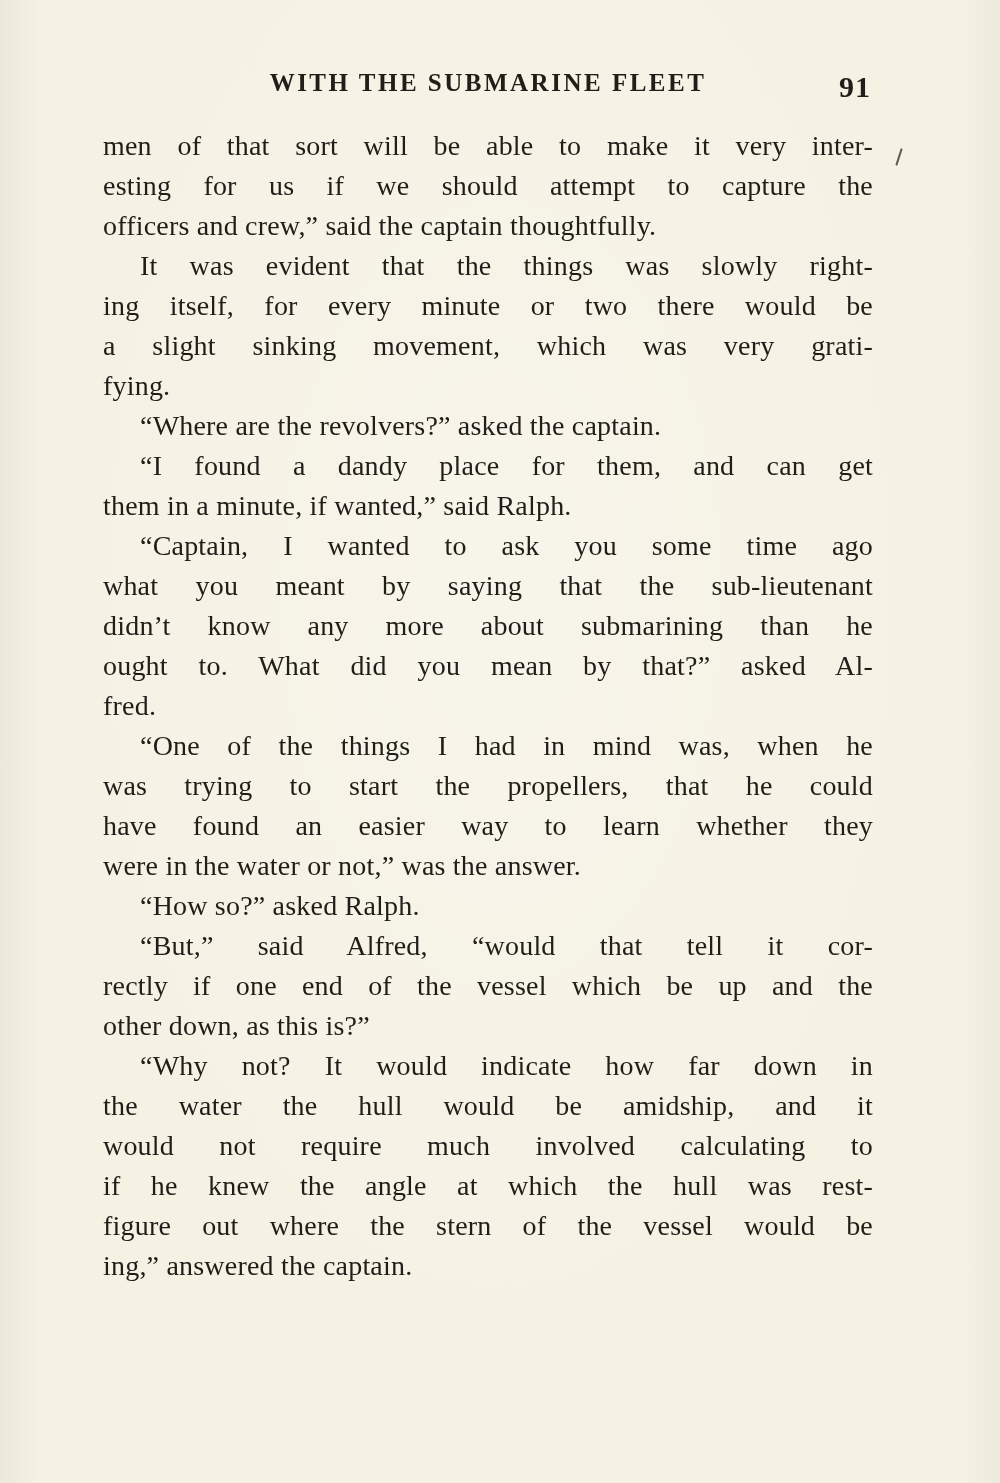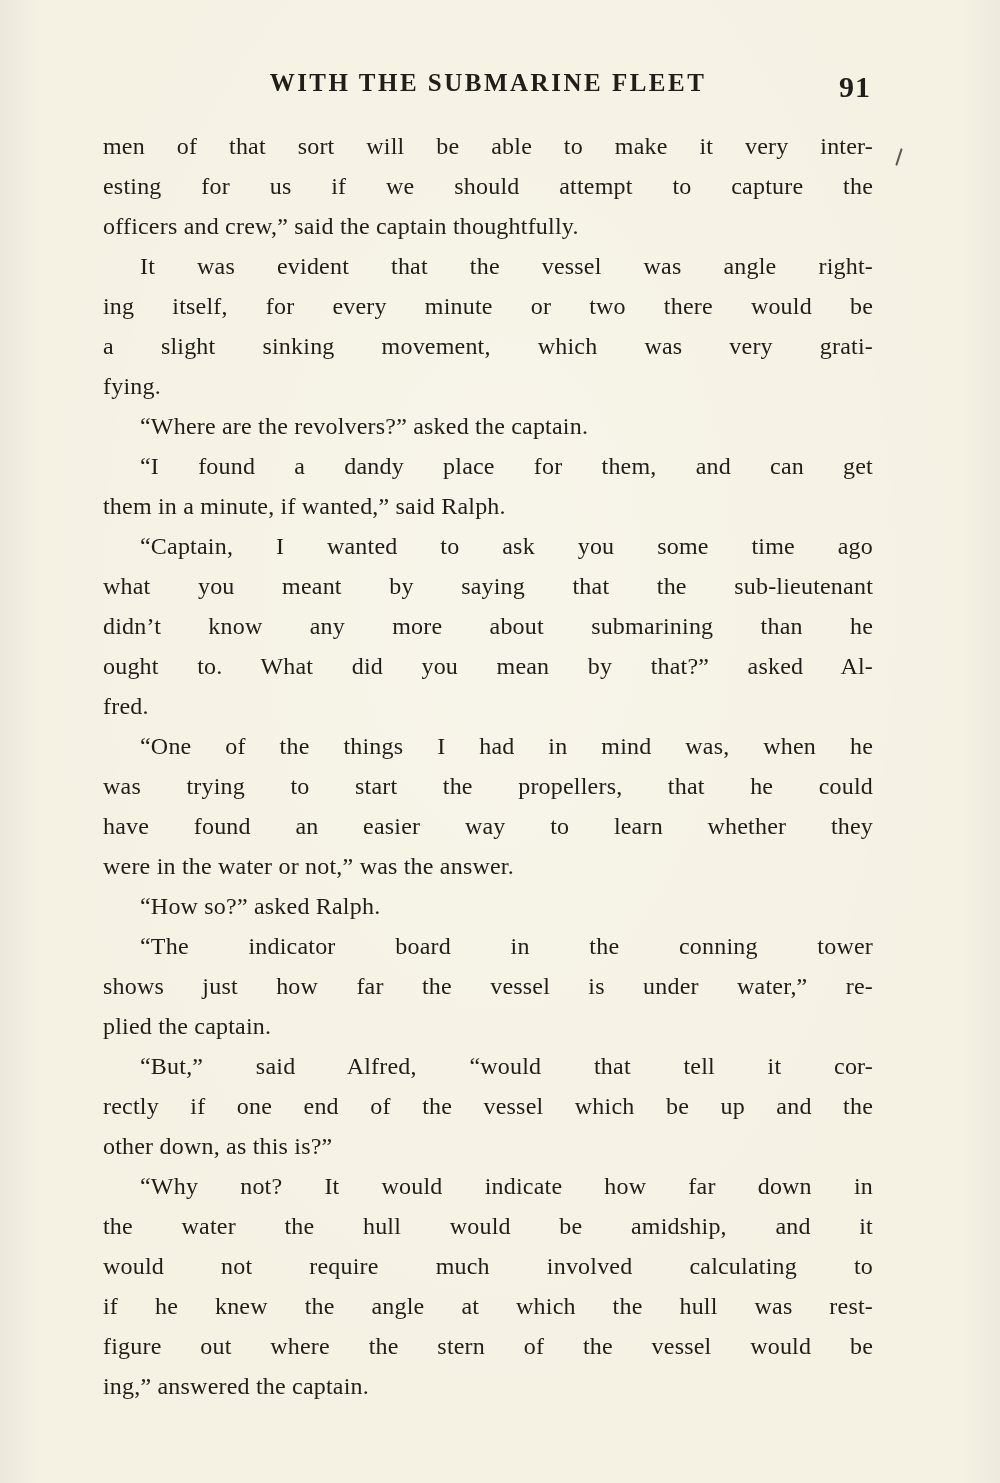--- a/index.html
+++ b/index.html
@@ -39,21 +39,21 @@
     position: absolute;
     right: 2px;
     top: 4px;
     font-size: 30px;
     font-weight: bold;
     line-height: 34px;
     letter-spacing: 1px;
     font-family: Liberation Serif, serif;
   }
   .body-text {
-    font-size: 24px;
+    font-size: 28px;
     line-height: 40px;
     letter-spacing: 0.2px;
   }
   .paragraph { margin: 0; }
   .line {
     text-align: justify;
     text-align-last: justify;
     white-space: nowrap;
     overflow: visible;
   }
@@ -84,21 +84,21 @@
     <span class="title">WITH THE SUBMARINE FLEET</span>
     <span class="pagenum">91</span>
   </div>
   <div class="body-text">
       <div class="paragraph">
         <div class="line">men of that sort will be able to make it very inter-</div>
         <div class="line">esting for us if we should attempt to capture the</div>
         <div class="line last">officers and crew,” said the captain thoughtfully.</div>
       </div>
       <div class="paragraph">
-        <div class="line indent">It was evident that the vessel was angle right-</div>
+        <div class="line indent">It was evident that the things was slowly right-</div>
         <div class="line">ing itself, for every minute or two there would be</div>
         <div class="line">a slight sinking movement, which was very grati-</div>
         <div class="line last">fying.</div>
       </div>
       <div class="paragraph">
         <div class="line last indent">“Where are the revolvers?” asked the captain.</div>
       </div>
       <div class="paragraph">
         <div class="line indent">“I found a dandy place for them, and can get</div>
         <div class="line last">them in a minute, if wanted,” said Ralph.</div>
@@ -113,25 +113,20 @@
       <div class="paragraph">
         <div class="line indent">“One of the things I had in mind was, when he</div>
         <div class="line">was trying to start the propellers, that he could</div>
         <div class="line">have found an easier way to learn whether they</div>
         <div class="line last">were in the water or not,” was the answer.</div>
       </div>
       <div class="paragraph">
         <div class="line last indent">“How so?” asked Ralph.</div>
       </div>
       <div class="paragraph">
-        <div class="line indent">“The indicator board in the conning tower</div>
-        <div class="line">shows just how far the vessel is under water,” re-</div>
-        <div class="line last">plied the captain.</div>
-      </div>
-      <div class="paragraph">
         <div class="line indent">“But,” said Alfred, “would that tell it cor-</div>
         <div class="line">rectly if one end of the vessel which be up and the</div>
         <div class="line last">other down, as this is?”</div>
       </div>
       <div class="paragraph">
         <div class="line indent">“Why not?  It would indicate how far down in</div>
         <div class="line">the water the hull would be amidship, and it</div>
         <div class="line">would not require much involved calculating to</div>
         <div class="line">if he knew the angle at which the hull was rest-</div>
         <div class="line">figure out where the stern of the vessel would be</div>

